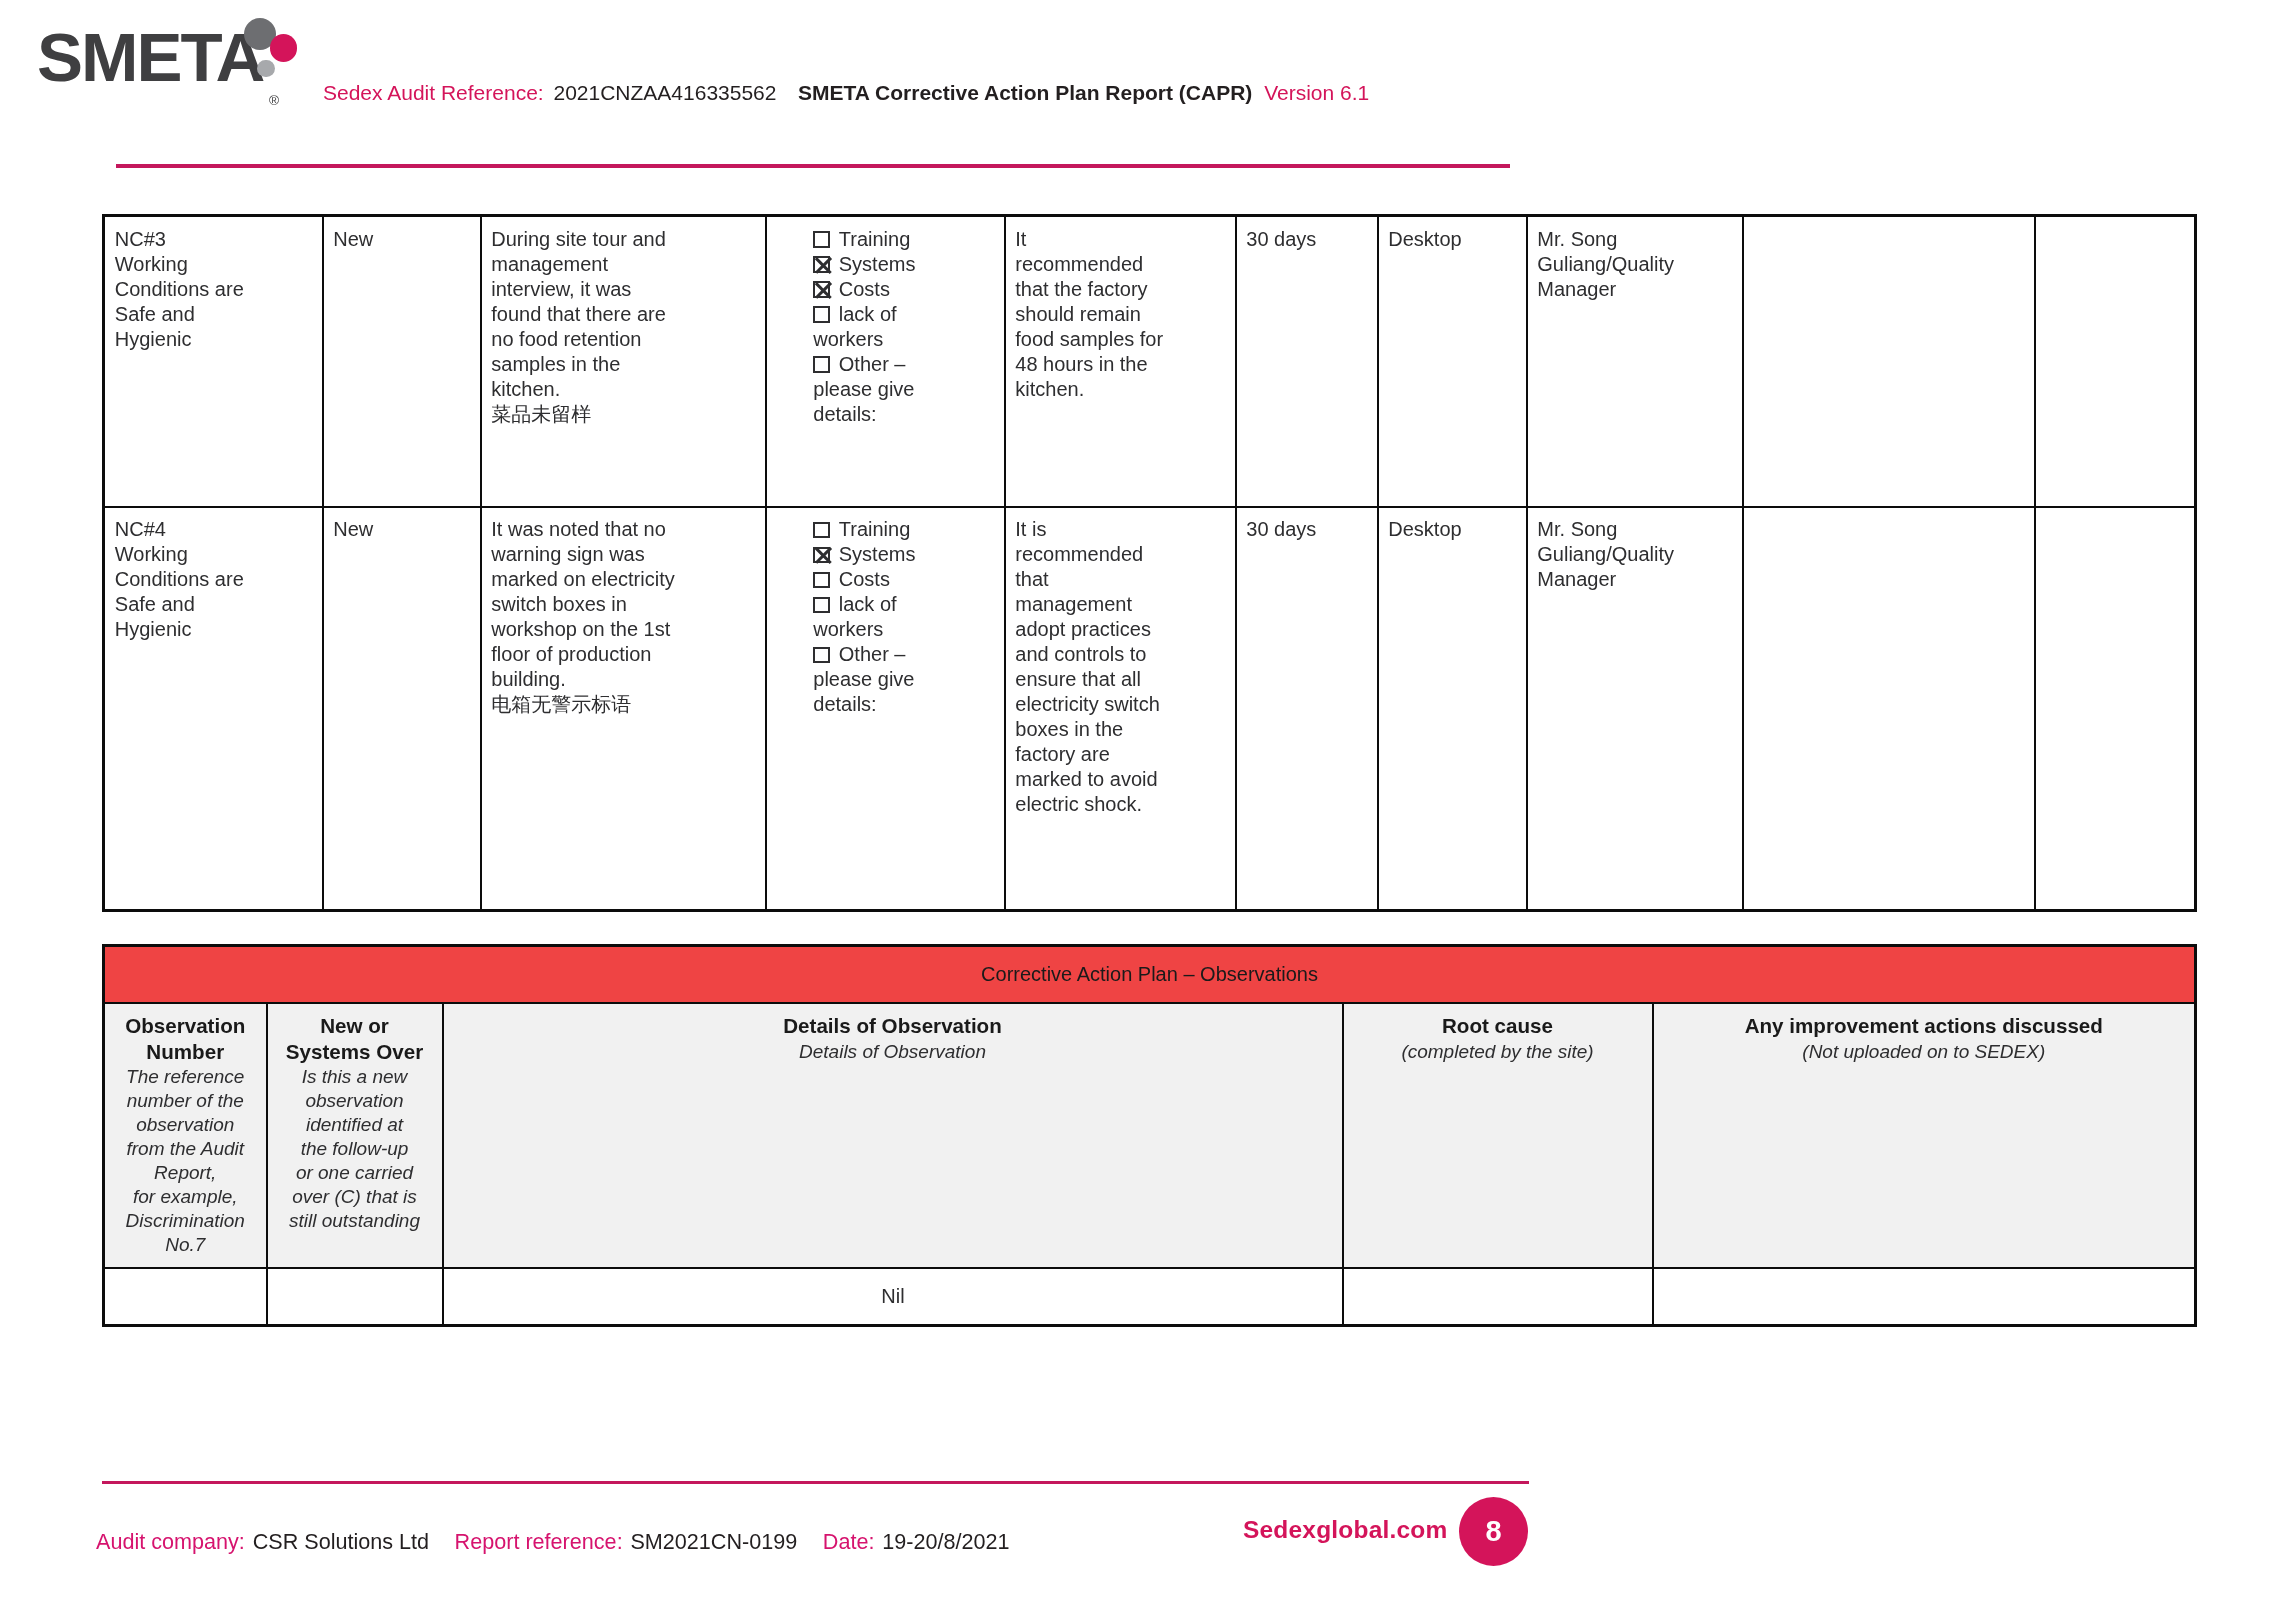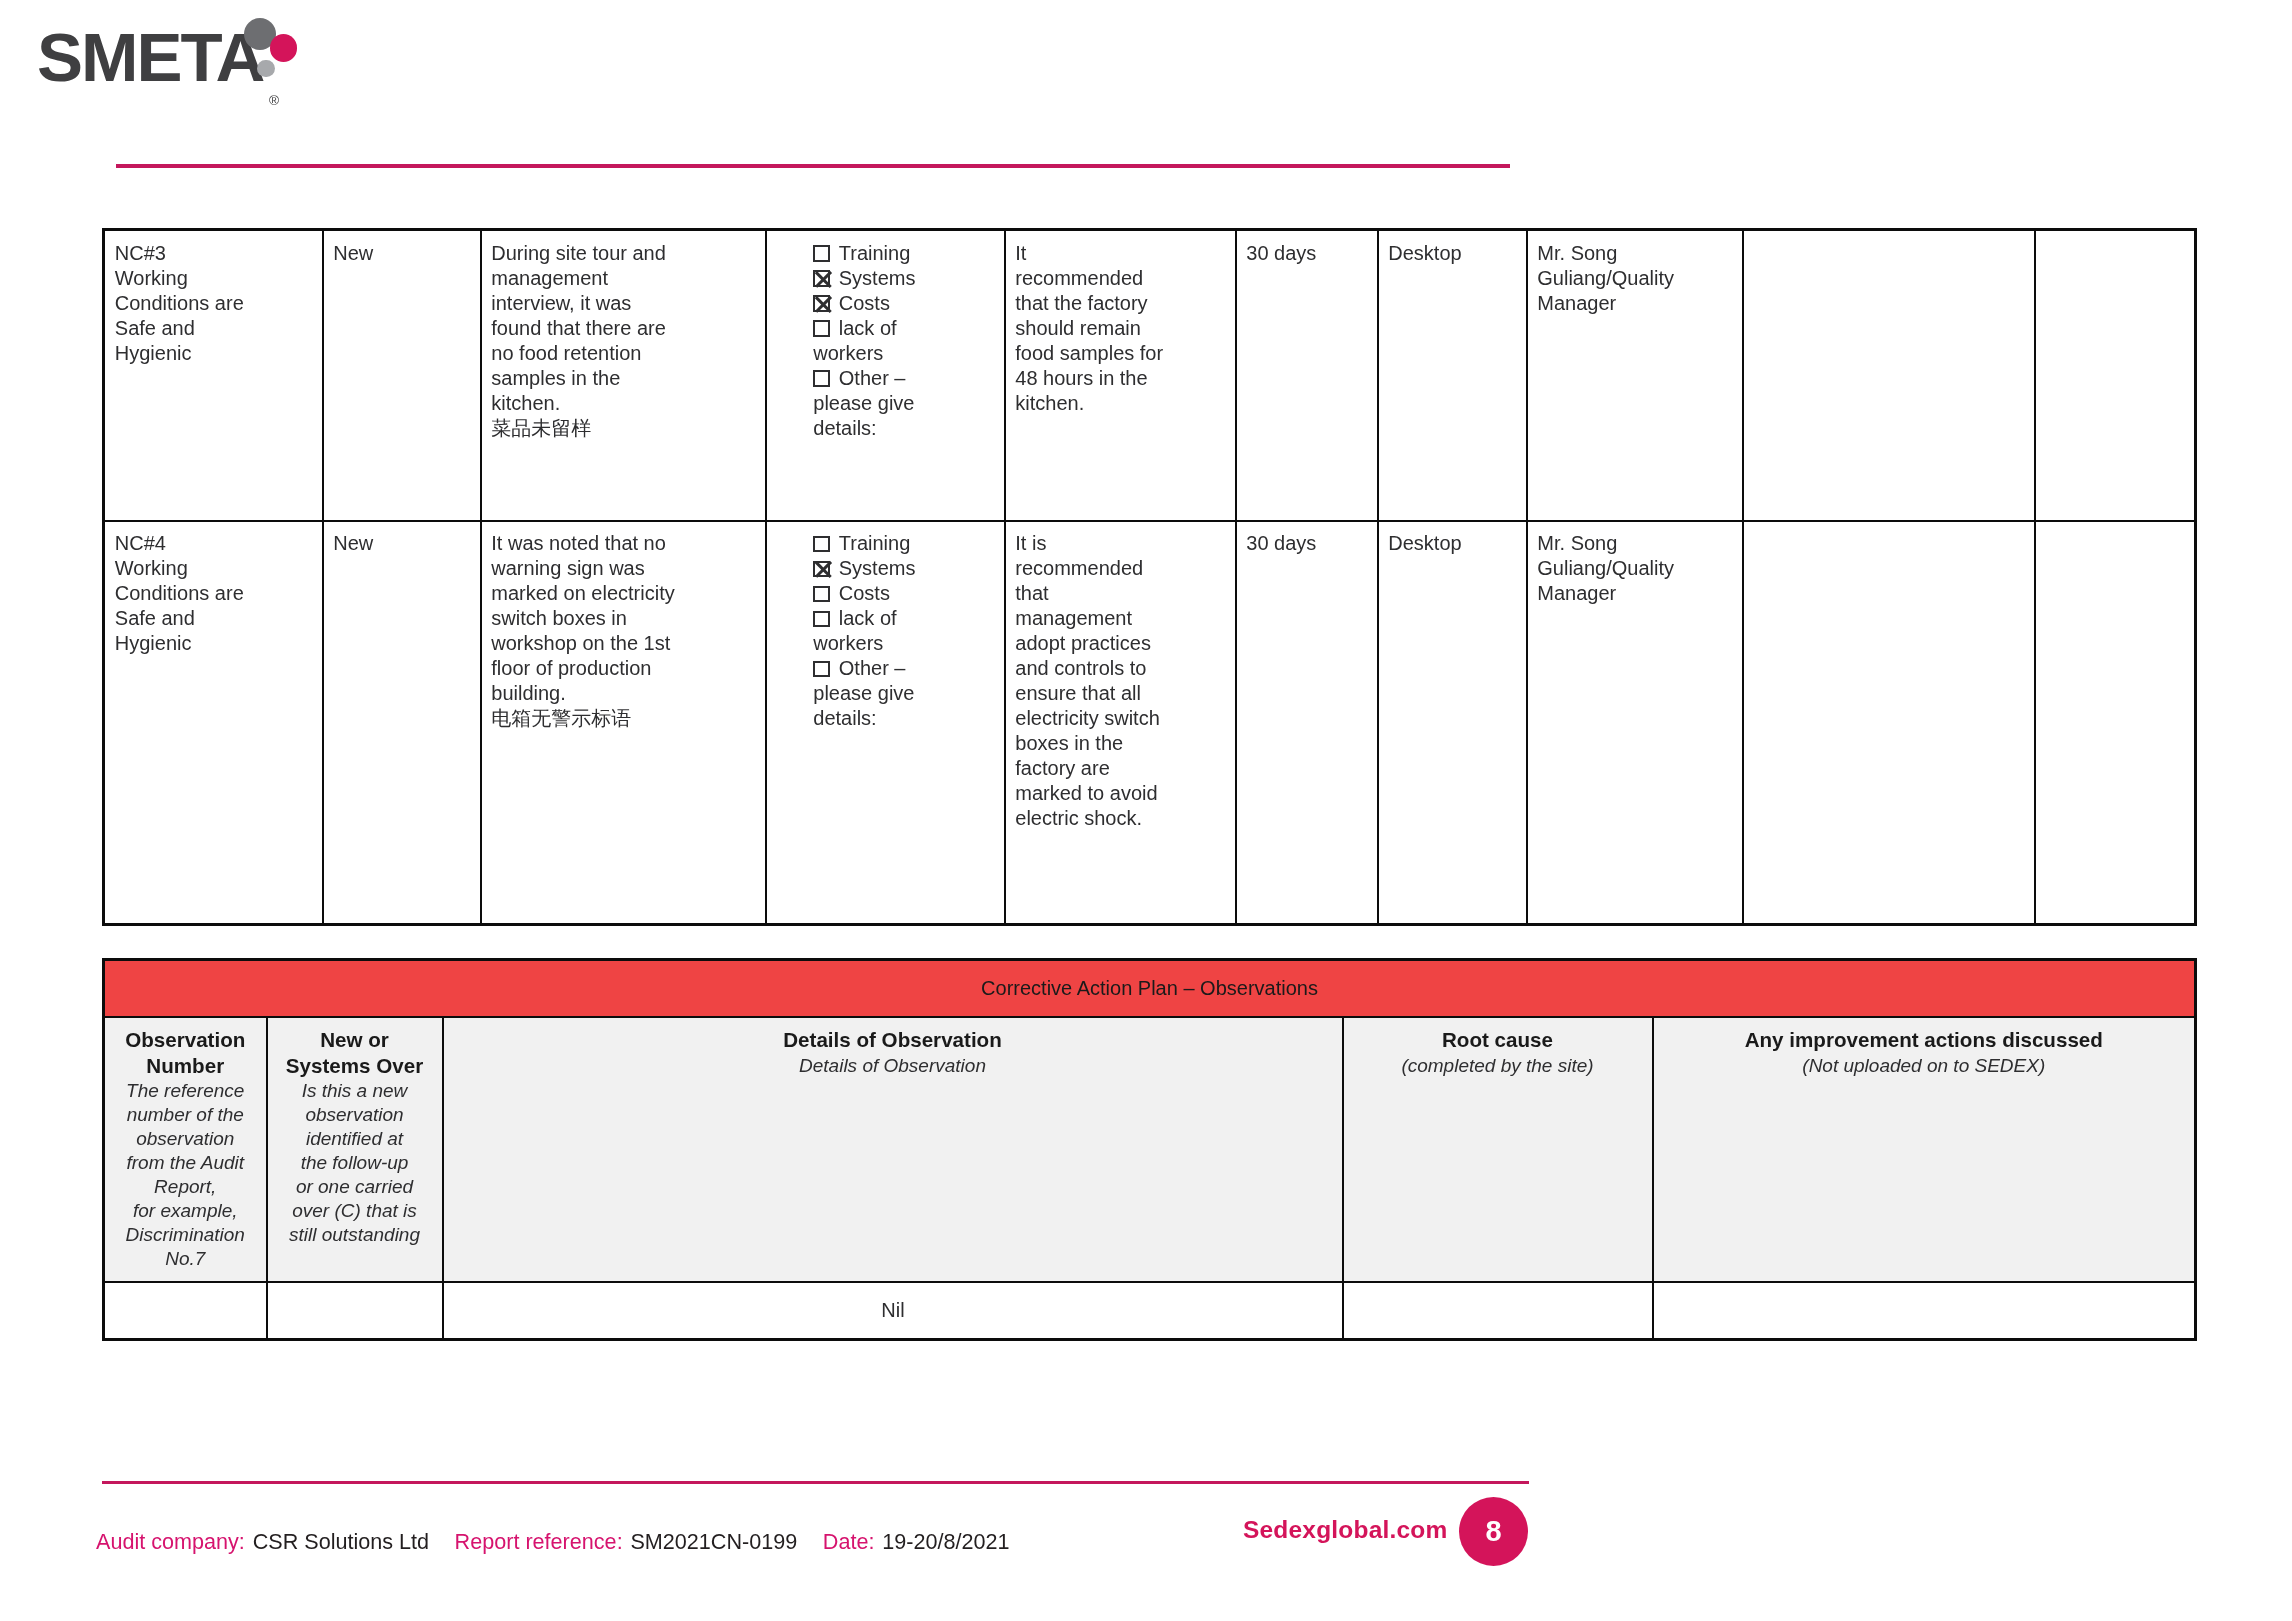--- a/index.html
+++ b/index.html
@@ -20,21 +20,21 @@
   .ref-line .lbl { color:#d4145a; margin-right:9.8px; }
   .ref-line .val { color:#231f20; margin-right:21.6px; }
   .ref-line .doc-title { color:#231f20; font-weight:bold; margin-right:11.8px; }
   .ref-line .ver { color:#d4145a; }
 
   .rule { position:absolute; background:#c4175c; }
   .rule-top    { left:116px; top:164px; width:1394px; height:3.9px; }
   .rule-bottom { left:102px; top:1481px; width:1427px; height:2.9px; }
 
   
-  table { border-collapse:collapse; table-layout:fixed; position:absolute; background:#fff;margin-top:14px; }
+  table { border-collapse:collapse; table-layout:fixed; position:absolute; background:#fff; }
   td,th { border:2.9px solid #0c0c0c; }
   .nc-table  { left:102px; top:214px; width:2092px; border:3.9px solid #0c0c0c; }
   .obs-table { left:102px; top:944px; width:2092px; border:3.9px solid #0c0c0c; }
 
   .nc-table td { vertical-align:top; padding:9.8px 9.8px; font-size:20px; line-height:25px; }
   .nc-table tr.r1 td { height:291px; }
   .nc-table tr.r2 td { height:404px; }
   .pre { white-space:pre-line; }
 
   
@@ -67,20 +67,26 @@
 <div class="page">
 
   <div class="logo">
     <span class="logo-text">SMETA</span>
     <span class="dot dot-big"></span>
     <span class="dot dot-small"></span>
     <span class="dot dot-pink"></span>
     <span class="reg">®</span>
   </div>
 
+  <div class="ref-line">
+    <span class="lbl">Sedex Audit Reference:</span>
+    <span class="val">2021CNZAA416335562</span>
+    <span class="doc-title">SMETA Corrective Action Plan Report (CAPR)</span>
+    <span class="ver">Version 6.1</span>
+  </div>
 
   <div class="rule rule-top"></div>
 
   <table class="nc-table">
     <colgroup>
       <col style="width:219px">
         <col style="width:158px">
         <col style="width:285px">
         <col style="width:239px">
         <col style="width:231px">

